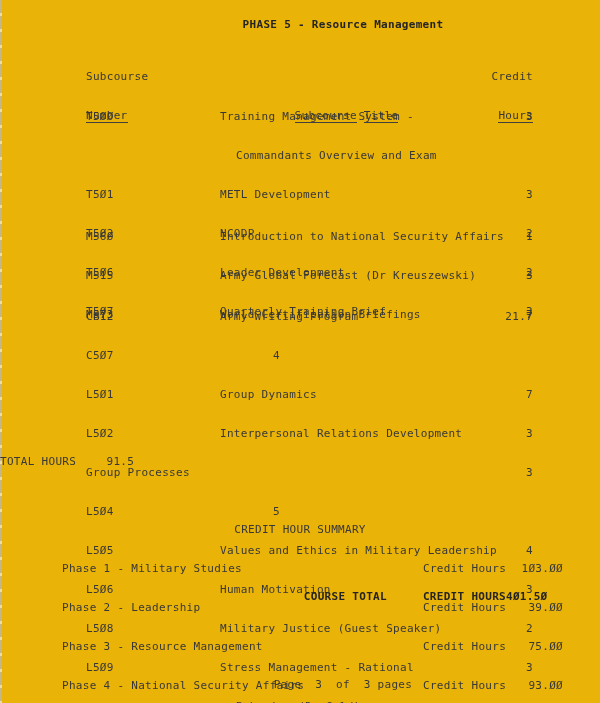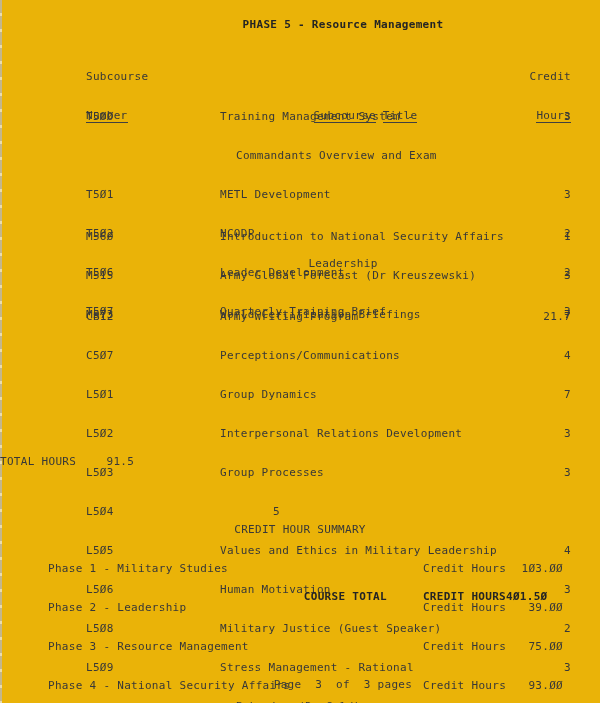--- a/index.html
+++ b/index.html
@@ -18,32 +18,32 @@
     position:absolute;left:0;top:0;bottom:0;width:2px;
     background:repeating-linear-gradient(to bottom,#b7b7b7 0 13px,#e9e9e9 13px 16px);
     opacity:.75;
   }
   .heading{
     position:absolute;left:86px;right:0;height:13px;line-height:13px;
     text-align:center;
   }
   .bold{font-weight:bold;color:#242424;}
   .block{position:absolute;left:0;right:0;}
-  .row{display:flex;height:13px;line-height:13px;padding-left:86px;padding-right:29px;}
+  .row{display:flex;height:13px;line-height:13px;padding-left:86px;padding-right:67px;}
   .code{width:134px;flex:0 0 auto;}
   .title-cell{flex:1 1 0;min-width:0;}
   .title-cell.center{text-align:center;}
   .title-cell .cont-txt{padding-left:16px;}
   .hrs{width:60px;flex:0 0 auto;text-align:right;}
   .ul{display:inline-block;border-bottom:1px solid #404040;text-align:center;}
   .ul + .ul{margin-left:7px;}
   .row-total{position:absolute;left:0;right:0;top:455px;display:flex;justify-content:flex-start;
     height:13px;line-height:13px;padding-right:47px;}
   .row-total .tval{width:58px;text-align:right;}
-  .srow{display:flex;height:13px;line-height:13px;padding-left:48px;padding-right:37px;justify-content:center;}
+  .srow{display:flex;height:13px;line-height:13px;padding-left:62px;padding-right:37px;justify-content:center;}
   .sphase{flex:1 1 0;min-width:0;}
   .scr{width:84px;flex:0 0 auto;}
   .sval{width:56px;flex:0 0 auto;text-align:right;}
   .ctrow{position:absolute;left:0;right:0;top:590px;display:flex;justify-content:flex-end;
     height:13px;line-height:13px;padding-right:37px;}
   .ctrow .ctlabel{margin-right:36px;}
   .ctrow .ctval{width:57px;text-align:left;}
 </style>
 </head>
 <body>
@@ -115,44 +115,41 @@
       <span class="hrs">3</span>
     </div>
     <div class="row">
       <span class="code">M573</span>
       <span class="title-cell">World Certification Briefings</span>
       <span class="hrs">7</span>
     </div>
   </div>
 
   
-  <div class="heading" style="top:257px">Leadership</div>
   <div class="block" style="top:284px">
     <div class="row">
       <span class="code">CB12</span>
       <span class="title-cell">Army Writing Program</span>
       <span class="hrs">21.7</span>
     </div>
     <div class="row">
       <span class="code">C5Ø7</span>
-      <span class="title-cell">Perceptions/Communications</span>
       <span class="hrs">4</span>
     </div>
     <div class="row">
       <span class="code">L5Ø1</span>
       <span class="title-cell">Group Dynamics</span>
       <span class="hrs">7</span>
     </div>
     <div class="row">
       <span class="code">L5Ø2</span>
       <span class="title-cell">Interpersonal Relations Development</span>
       <span class="hrs">3</span>
     </div>
     <div class="row">
-      <span class="code">L5Ø3</span>
       <span class="title-cell">Group Processes</span>
       <span class="hrs">3</span>
     </div>
     <div class="row">
       <span class="code">L5Ø4</span>
       <span class="hrs">5</span>
     </div>
     <div class="row">
       <span class="code">L5Ø5</span>
       <span class="title-cell">Values and Ethics in Military Leadership</span>

